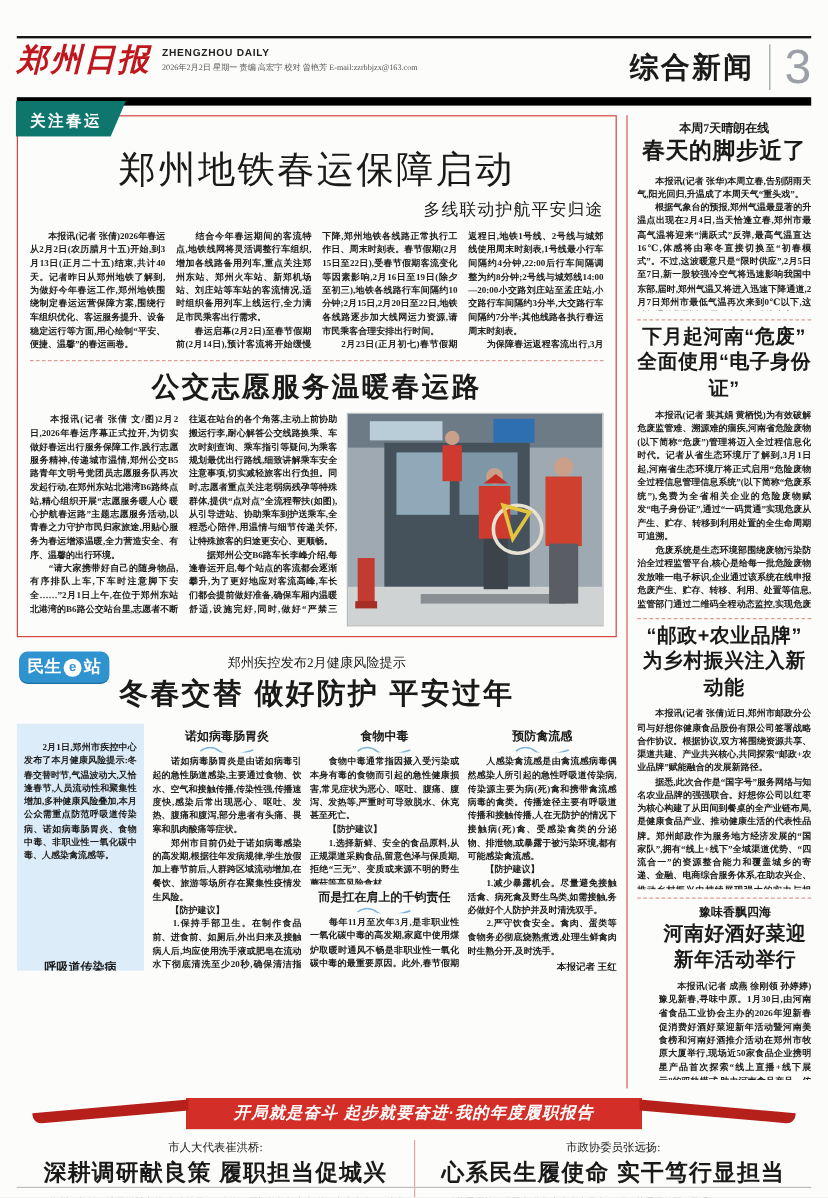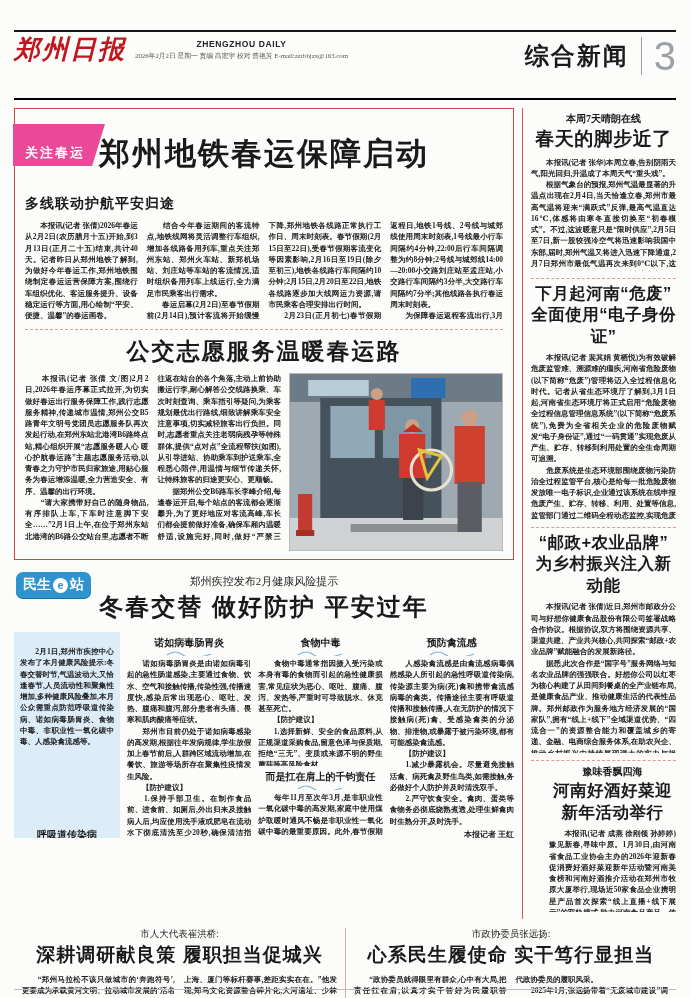--- a/index.html
+++ b/index.html
@@ -1,41 +1,41 @@
 <!DOCTYPE html>
 <html><head>
 <meta charset="utf-8">
 <style>
   html,body{margin:0;padding:0;background:#e8e8e6;}
   .page{width:690px;height:998px;margin:0 auto;background:#fcfcfa;box-sizing:border-box;
         padding:8px 14px;position:relative;overflow:hidden;
         font-family:"Liberation Serif","DejaVu Serif",serif;color:#1a1a1a;}
   .toprule{height:2px;background:#161616;margin:22px 0 3px;}
   
-  .mast{display:flex;justify-content:space-between;align-items:flex-start;padding:2px 0 23px;border-bottom:2px solid #000000;text-align:center;}
+  .mast{display:flex;justify-content:space-between;align-items:flex-start;padding:2px 0 6px;border-bottom:7px solid #000000;}
   .mast-left{display:flex;align-items:center;gap:9px;}
   .logo{color:#c0161d;font-size:26px;font-weight:bold;font-style:italic;letter-spacing:2px;line-height:1;}
   .logo-en{font-weight:bold;font-size:8.5px;color:#222;letter-spacing:.6px;font-family:"Liberation Sans",sans-serif;}
   .dateline{font-size:6.8px;color:#555;margin-top:2px;}
   .mast-right{display:flex;align-items:center;}
   .section-name{font-size:24px;font-weight:900;font-family:"Liberation Sans",sans-serif;letter-spacing:2px;}
   .pagenum{font-size:40px;line-height:.95;color:#9aa0a5;border-left:1px solid #9aa0a5;
            padding-left:12px;margin-left:12px;font-family:"Liberation Sans",sans-serif;}
   
   .main-row{display:flex;gap:8px;margin-top:8px;}
   .left-col{width:500px;flex:none;}
   .right-rail{flex:1;border-left:1px solid #d65a52;padding-left:8px;min-width:0;}
   
   .redbox{border:1.5px solid #d6453f;position:relative;padding:20px 10px 8px;}
-  .tag{position:absolute;top:-13px;left:-2px;background:#ec4899;color:#fff;font-weight:bold;font-size:13px;
-       padding:20px 20px 4px 12px;clip-path:polygon(0 0,100% 0,86% 100%,0 100%);
-       font-family:"Liberation Sans",sans-serif;letter-spacing:2px;margin-top:28px;}
-  .h-metro{font-size:31px;text-align:center;font-weight:700;margin:4px 0 20px;
+  .tag{position:absolute;top:-13px;left:-2px;background:#0f766e;color:#fff;font-weight:bold;font-size:13px;
+       padding:8px 20px 4px 12px;clip-path:polygon(0 0,100% 0,86% 100%,0 100%);
+       font-family:"Liberation Sans",sans-serif;letter-spacing:2px;}
+  .h-metro{font-size:31px;text-align:center;font-weight:400;margin:4px 0 3px;
            font-family:"Liberation Sans",sans-serif;letter-spacing:2px;}
-  .h-metro-sub{font-size:14px;text-align:left;font-weight:700;margin:0 0 7px;letter-spacing:1px;}
+  .h-metro-sub{font-size:14px;text-align:right;font-weight:400;margin:0 0 7px;letter-spacing:1px;}
   .body{font-size:7.5px;line-height:1.5;text-align:justify;color:#222;white-space:pre-line;font-weight:bold;}
   .cols4{column-count:4;column-gap:9px;height:102px;overflow:hidden;}
   .dashed{border-top:1px dashed #e09a94;margin:7px 0 6px;}
   .h-bus{font-size:23px;text-align:center;font-weight:900;margin:0 0 6px;
          font-family:"Liberation Sans",sans-serif;letter-spacing:2px;}
   .bus-row{display:flex;gap:8px;}
   .bus-text{width:256px;flex:none;column-count:2;column-gap:9px;height:176px;overflow:hidden;}
   .photo{flex:1;height:176px;margin:0;border:1px solid #bbb;overflow:hidden;}
   .photo svg{display:block;width:100%;height:100%;}
   
@@ -249,20 +249,25 @@
       <article class="rr last">
         <p class="rr-kicker">豫味香飘四海</p>
         <h2 class="rr-headline">河南好酒好菜迎新年活动举行</h2>
         <div class="body rr-body fd">　　本报讯(记者 成燕 徐刚领 孙婷婷)豫见新春,寻味中原。1月30日,由河南省食品工业协会主办的2026年迎新春促消费好酒好菜迎新年活动暨河南美食榜和河南好酒推介活动在郑州市牧原大厦举行,现场近50家食品企业携明星产品首次探索“线上直播+线下展示”的双轨模式,助力河南食品产品、传播品牌,集中呈现本土品牌特色。
 　　此次活动的亮点环节,现场发布了2026年迎新春·促消费河南美食榜。省食品工业协会相关负责人表示,在企业自愿申报的基础上,由产业联盟与省食品工业协会组织有关专家品鉴,认定河南双汇股份有限公司、河南仰韶酒业有限公司、好想你健康食品股份等45家企业99款产品入选2026年迎新春·促消费河南美食榜。</div>
       </article>
     </aside>
   </div>
 
   <div class="bottom-band">
+    <div class="ribbon-wrap">
+      <div class="ribbon">
+        <span>开局就是奋斗 起步就要奋进·我的年度履职报告</span>
+      </div>
+    </div>
     <div class="bottom-row">
       <article class="b-art">
         <p class="b-kicker">市人大代表崔洪桥:</p>
         <h2 class="b-headline">深耕调研献良策 履职担当促城兴</h2>
         <div class="body b-body">　　“郑州马拉松不该只做城市的‘奔跑符号’,更要成为承载黄河文明、拉动城市发展的‘活名片’。”作为郑州市人大代表,崔洪桥始终牵挂着体育事业的发展。去年,他提交的《关于进一步办好郑州马拉松 打造文体结合郑州品牌的建议》,成为推动郑马提质增效的重要抓手,也书写了他扎根民生、务实履职的年度答卷。
 　　提出这份建议,源于崔洪桥多年的观察与牵挂。自2018年郑马首办,他几乎场场不落,既是热情跑者,更是细心观察者。“看着郑马从无到有跻身人气赛事,我打心底自豪,但对标北京、上海、厦门等标杆赛事,差距实实在在。”他发现,郑马文化资源整合碎片化,大河遗址、少林武术基本没有展示,服务精细化不足。“郑马是‘体育郑州’的标杆,必须跑得快,又走得远、打得响。”
 　　为让建议切实可行,崔洪桥开启近半年深耕调研。他深入社区、相关单位,与跑团和跑步爱好者进行交流和调研,“调研不能只看表面,得把问题挖深,把建议写实。”崔洪桥的笔记本记满各方诉求:跑友盼沉浸式体验,文旅企业盼建议联动“货运”,社区工作者建议优化交通管控,专家强调对标国际标准。他还线上查阅资料,观看赛事直播,研读报告,梳理先进运营逻辑并结合郑州实际转化。
 　　调研途中的诸多场景,让崔洪桥坚定了推进郑马升级的决心。中原非遗展演让他萌生“赛道融入非遗”的想法,资深跑友对专业保障的诉求,社区老人对清明管控的期待,都化作精确建议,涵盖体系构建、文化融合、服务优化等方面。
 　　“作为人大代表,履职不能停留在‘提建议’,更要让建议落地生根。”建议提交后,崔洪桥持续跟踪进展,主动参与跨部门工作小组会议,结合调研经验提出补充建议。当得到《郑马品牌提升三年行动计划》逐步推进,“国宝+豫风”文创提上日程,多语言服务、分段交通管控等措施纳入规划时,他倍感欣慰:“郑马的升级,不仅是一场赛事的提质,更是城市软实力的提升,是全民健身理念的深化。”
 　　谈及履职心得,崔洪桥动情地说:“人大代表来自人民,就得为人民发声。希望这件建议让更多人爱上跑步,爱上郑州,让黄河文明在赛道流淌,城市魅力在奔跑中绽放。”如今,他仍持续关注郑马进展,用行动诠释人大代表的责任与担当。</div>

